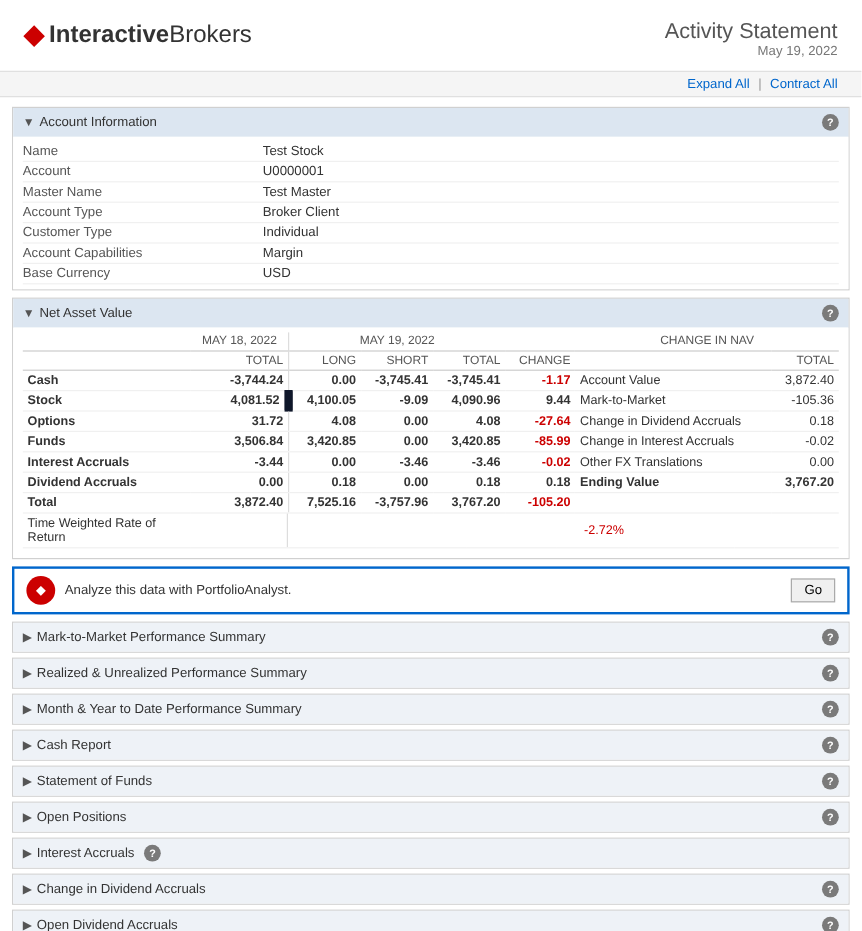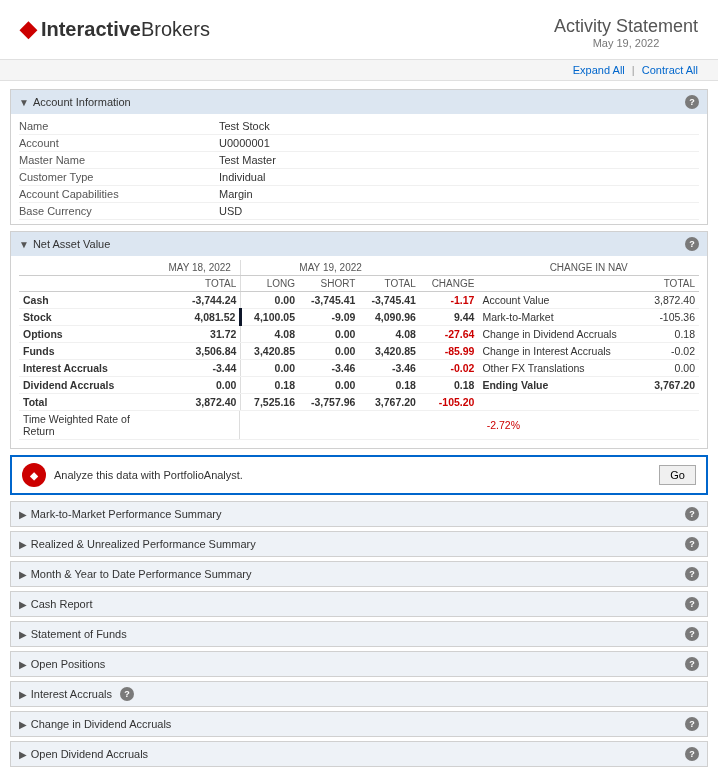--- a/index.html
+++ b/index.html
@@ -4,21 +4,21 @@
   <style>
     * { box-sizing: border-box; margin: 0; padding: 0; }
     body { font-family: Arial, Helvetica, sans-serif; font-size: 11px; background: #fff; color: #333; width: 718px; }
     
     
     .header { display: flex; justify-content: space-between; align-items: flex-start; padding: 16px 20px 10px; }
     .logo { display: flex; align-items: center; gap: 0; }
     .logo-icon { color: #cc0000; font-size: 22px; font-weight: bold; margin-right: 4px; }
     .logo-text { font-size: 20px; color: #333; }
     .logo-text span { font-weight: bold; }
-    .header-right { text-align: center; margin-left: 23px; }
+    .header-right { text-align: right; margin-left: 23px; }
     .header-right .title { font-size: 18px; color: #555; font-weight: normal; }
     .header-right .date { font-size: 11px; color: #777; }
     
     
     .expand-bar { text-align: right; padding: 4px 20px; font-size: 11px; border-top: 1px solid #e0e0e0; border-bottom: 1px solid #e0e0e0; background: #f5f5f5; }
     .expand-bar a { color: #0066cc; text-decoration: none; cursor: pointer; }
     .expand-bar .sep { color: #999; margin: 0 4px; }
     
     
     .section { margin: 0 10px 6px; border: 1px solid #d0d0d0; }
@@ -91,20 +91,24 @@
         <div class="info-label">Name</div>
         <div class="info-value">Test Stock</div>
       </div>
       <div class="info-row">
         <div class="info-label">Account</div>
         <div class="info-value">U0000001</div>
       </div>
       <div class="info-row">
         <div class="info-label">Master Name</div>
         <div class="info-value">Test Master</div>
+      </div>
+      <div class="info-row">
+        <div class="info-label">Account Type</div>
+        <div class="info-value">Broker Client</div>
       </div>
       <div class="info-row">
         <div class="info-label">Customer Type</div>
         <div class="info-value">Individual</div>
       </div>
       <div class="info-row">
         <div class="info-label">Account Capabilities</div>
         <div class="info-value">Margin</div>
       </div>
       <div class="info-row">
@@ -150,21 +154,21 @@
     <td class=" bold" style="border-left:1px solid #ddd;">0.00</td>
     <td class=" bold">-3,745.41</td>
     <td class=" bold">-3,745.41</td>
     <td class=" bold red">-1.17</td>
     <td class="left">Account Value</td>
             <td class="right">3,872.40</td>
   </tr>
           <tr>
     <td class="left bold">Stock</td>
     <td class=" bold">4,081.52</td>
-    <td class=" bold" style="border-left:3px solid #0f172a;">4,100.05</td>
+    <td class=" bold" style="border-left:7px solid #0f172a;">4,100.05</td>
     <td class=" bold">-9.09</td>
     <td class=" bold">4,090.96</td>
     <td class=" bold">9.44</td>
     <td class="left">Mark-to-Market</td>
             <td class="right">-105.36</td>
   </tr>
           <tr>
     <td class="left bold">Options</td>
     <td class=" bold">31.72</td>
     <td class=" bold" style="border-left:1px solid #ddd;">4.08</td>

